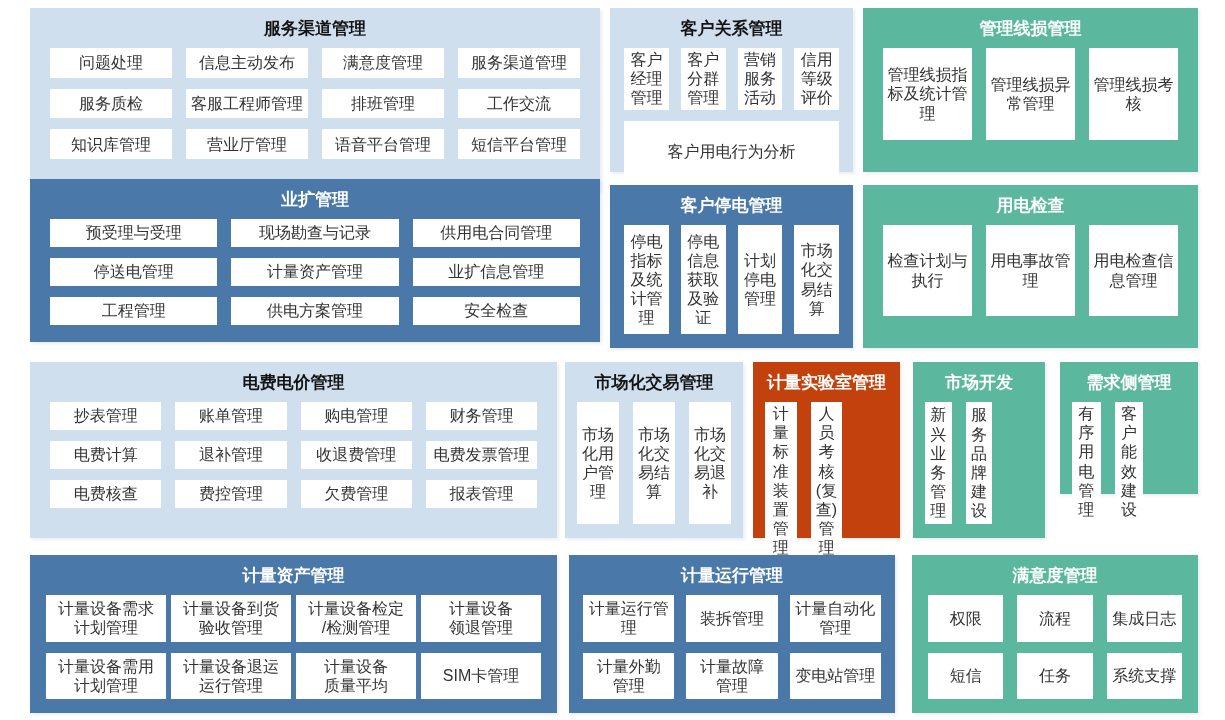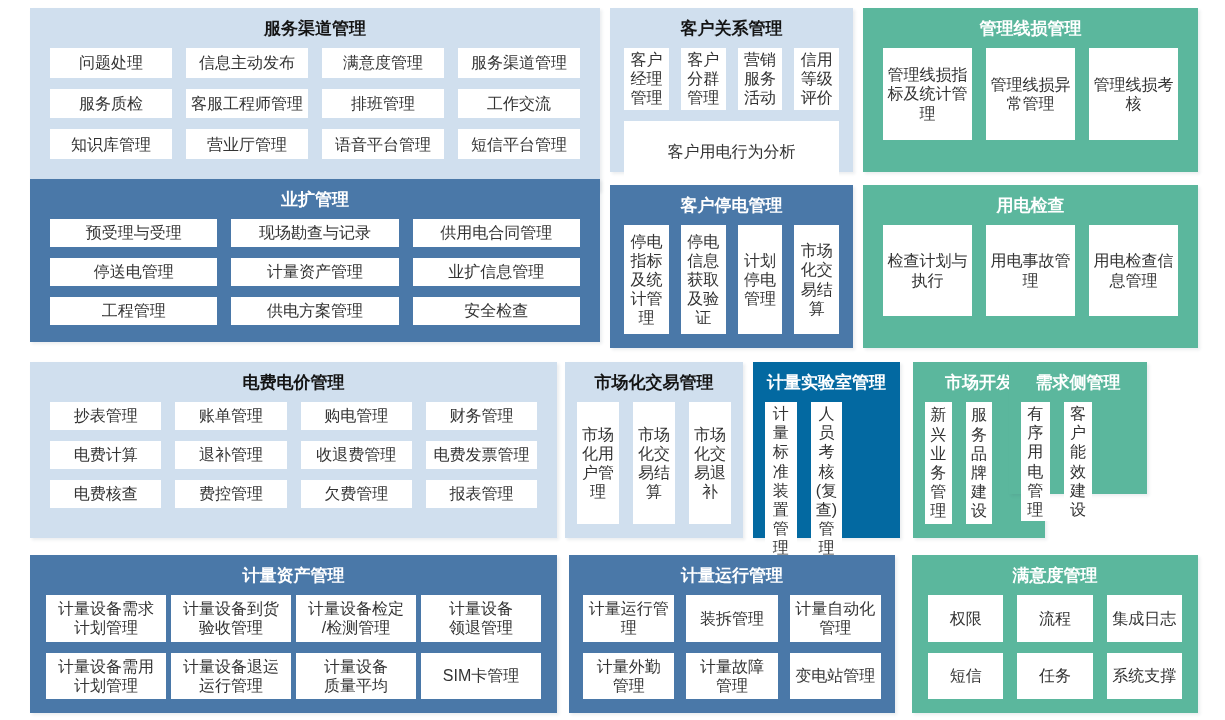--- a/index.html
+++ b/index.html
@@ -12,21 +12,21 @@
   }
   .block{
     position:absolute;
     display:flex;
     flex-direction:column;
     box-shadow:2px 2px 3px rgba(60,80,100,.10);
   }
   .theme-light{background:#d0dfee}
   .theme-dark{background:#4a78a8}
   .theme-teal{background:#5bb79d}
-  .theme-blue{background:#0369a1}
+  .theme-blue{background:#c2410c}
 
   .block-title{
     font-size:17px;
     font-weight:bold;
     text-align:center;
     padding:9px 4px 2px;
     color:#141414;
     flex:0 0 auto;
   }
   .theme-dark .block-title,
@@ -64,21 +64,21 @@
   .s1{left:30px; top:8px;  width:570px;height:183px}
   .s2{left:610px;top:8px;  width:243px;height:164px}
   .s3{left:863px;top:8px;  width:335px;height:164px}
   .s4{left:30px; top:179px;width:570px;height:163px}
   .s5{left:610px;top:185px;width:243px;height:163px}
   .s6{left:863px;top:185px;width:335px;height:163px}
   .s7{left:30px; top:362px;width:527px;height:176px}
   .s8{left:565px;top:362px;width:178px;height:176px}
   .s9{left:753px;top:362px;width:147px;height:176px}
   .s10{left:913px;top:362px;width:132px;height:176px}
-  .s11{left:1009px;top:362px;width:138px;height:132px}
+  .s11{left:1060px;top:362px;width:138px;height:132px}
   .s12{left:30px; top:555px;width:527px;height:158px}
   .s13{left:569px;top:555px;width:326px;height:158px}
   .s14{left:912px;top:555px;width:286px;height:158px}
 
   
   .s2 .chips,.s5 .chips{padding:6px 14px 14px;gap:11px 12px}
   .s8 .chips,.s9 .chips,.s10 .chips,.s11 .chips{padding:6px 12px 14px}
   .s12 .chips{padding:6px 16px 14px;gap:11px 5px}
   .s13 .chips{padding:6px 14px 14px;gap:11px 12px}
   .s14 .chips{padding:6px 16px 14px}

